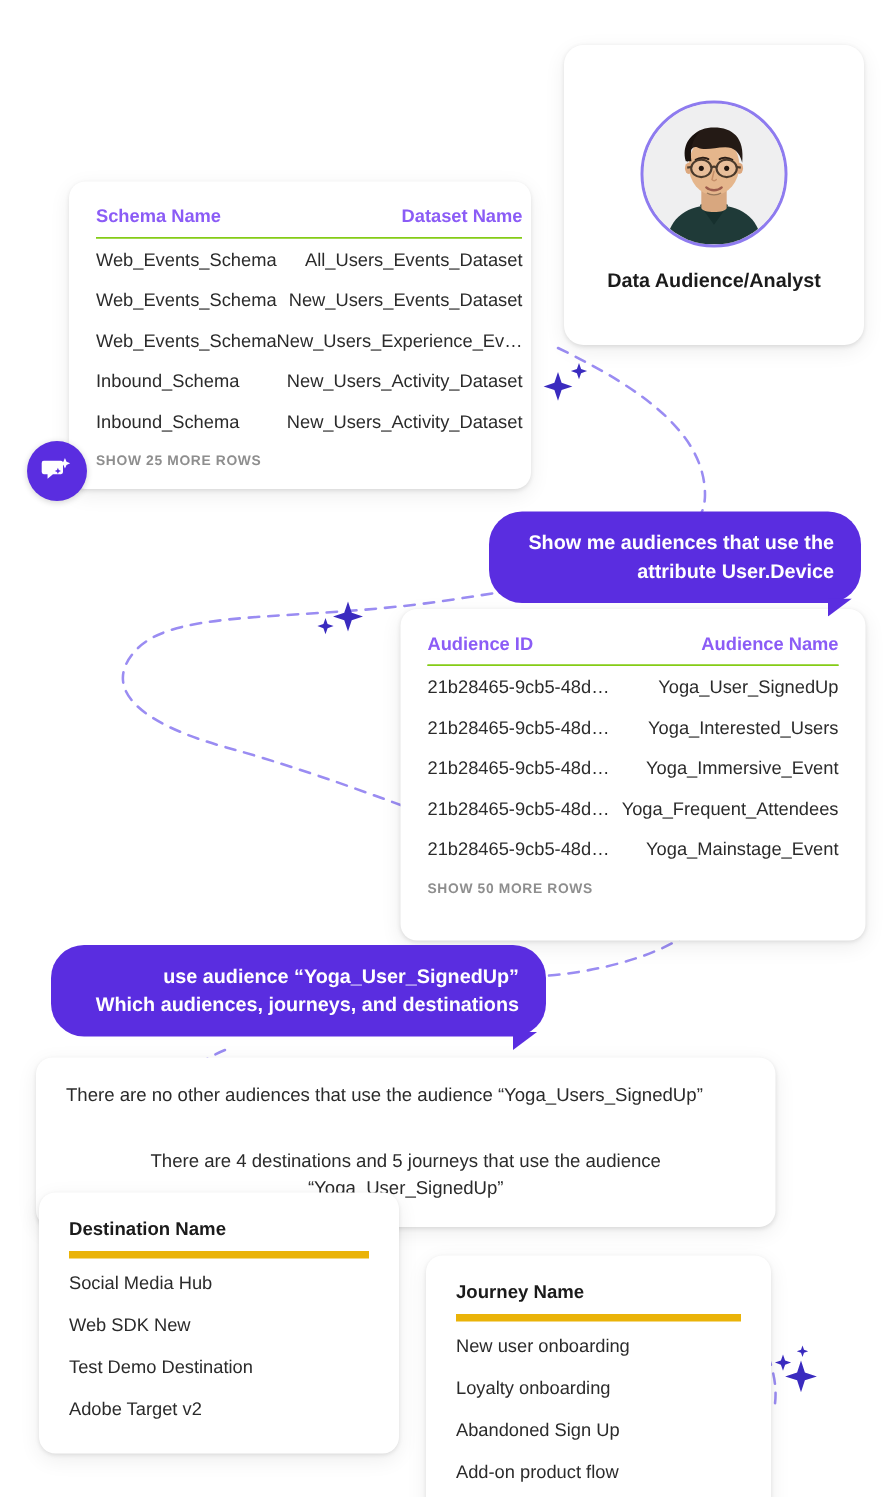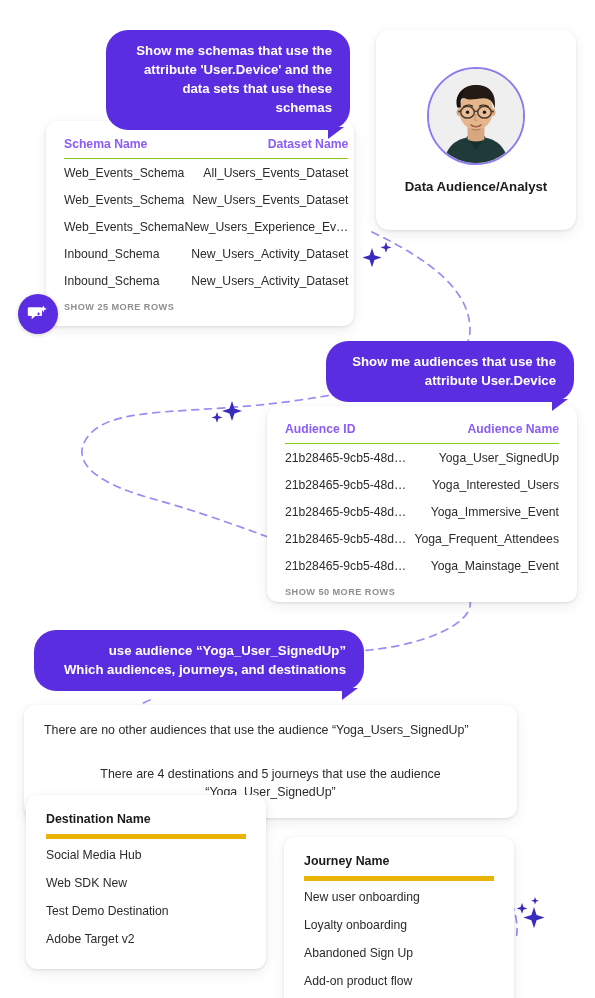--- a/index.html
+++ b/index.html
@@ -164,26 +164,20 @@
   <svg id="connectors" viewBox="0 0 595 998">
     <g fill="none" stroke="#9A8CF2" stroke-width="1.7" stroke-dasharray="7 6" stroke-linecap="round">
       <path d="M 372 232 C 430 260 470 290 470 330 C 470 370 400 385 300 400 C 200 415 120 405 92 432 C 66 458 92 482 150 498 C 230 520 330 560 420 598"></path>
       <path d="M 470 600 C 475 625 420 645 370 650 C 300 657 230 668 175 690"></path>
       <path d="M 150 700 C 120 712 100 740 92 775 C 86 800 100 820 120 836"></path>
       <path d="M 255 780 C 262 810 268 850 262 890"></path>
       <path d="M 500 880 C 512 900 520 920 516 940"></path>
     </g>
   </svg>
 
-  <div class="bubble tail-br" style="left:106px; top:30px; width:244px;">
-    <div>Show me schemas that use the</div>
-    <div>attribute 'User.Device' and the</div>
-    <div>data sets that use these schemas</div>
-    <span class="tail"></span>
-  </div>
 
   <div class="persona" style="left:376px; top:30px; width:200px; height:200px;">
     <div class="avatar-ring">
       <svg viewBox="0 0 100 100" width="100%" height="100%">
         <rect x="0" y="0" width="100" height="100" fill="#efeff0"></rect>
 
         <path d="M 16 100 C 18 80 32 72 50 72 C 68 72 82 80 84 100 Z" fill="#1f3a38"></path>
         <path d="M 40 72 L 50 86 L 60 72 L 56 70 L 50 76 L 44 70 Z" fill="#16302e"></path>
 
         <path d="M 41 62 L 41 74 C 41 78 59 78 59 74 L 59 62 Z" fill="#d8a77f"></path>
@@ -277,21 +271,21 @@
     <path d="M6 7 L7.4 11 L11.4 12.4 L7.4 13.8 L6 17.8 L4.6 13.8 L0.6 12.4 L4.6 11 Z" fill="#3A2BBF"></path>
     <path d="M19 1 L20 3.8 L22.8 4.8 L20 5.8 L19 8.6 L18 5.8 L15.2 4.8 L18 3.8 Z" fill="#3A2BBF"></path>
   </svg>
 
   <div class="bubble tail-br" style="left:326px; top:341px; width:248px;">
     <div>Show me audiences that use the</div>
     <div>attribute User.Device</div>
     <span class="tail"></span>
   </div>
 
-  <div class="card" style="left:267px; top:406px; width:310px; padding:16px 18px 5px 18px;">
+  <div class="card" style="left:267px; top:406px; width:310px; padding:16px 18px 30px 18px;">
     <table class="table">
       <thead>
         <tr>
           <th class="col-l">Audience ID</th>
           <th class="col-r">Audience Name</th>
         </tr>
       </thead>
       <tbody>
         <tr>
           <td class="col-l">21b28465-9cb5-48d…</td>

